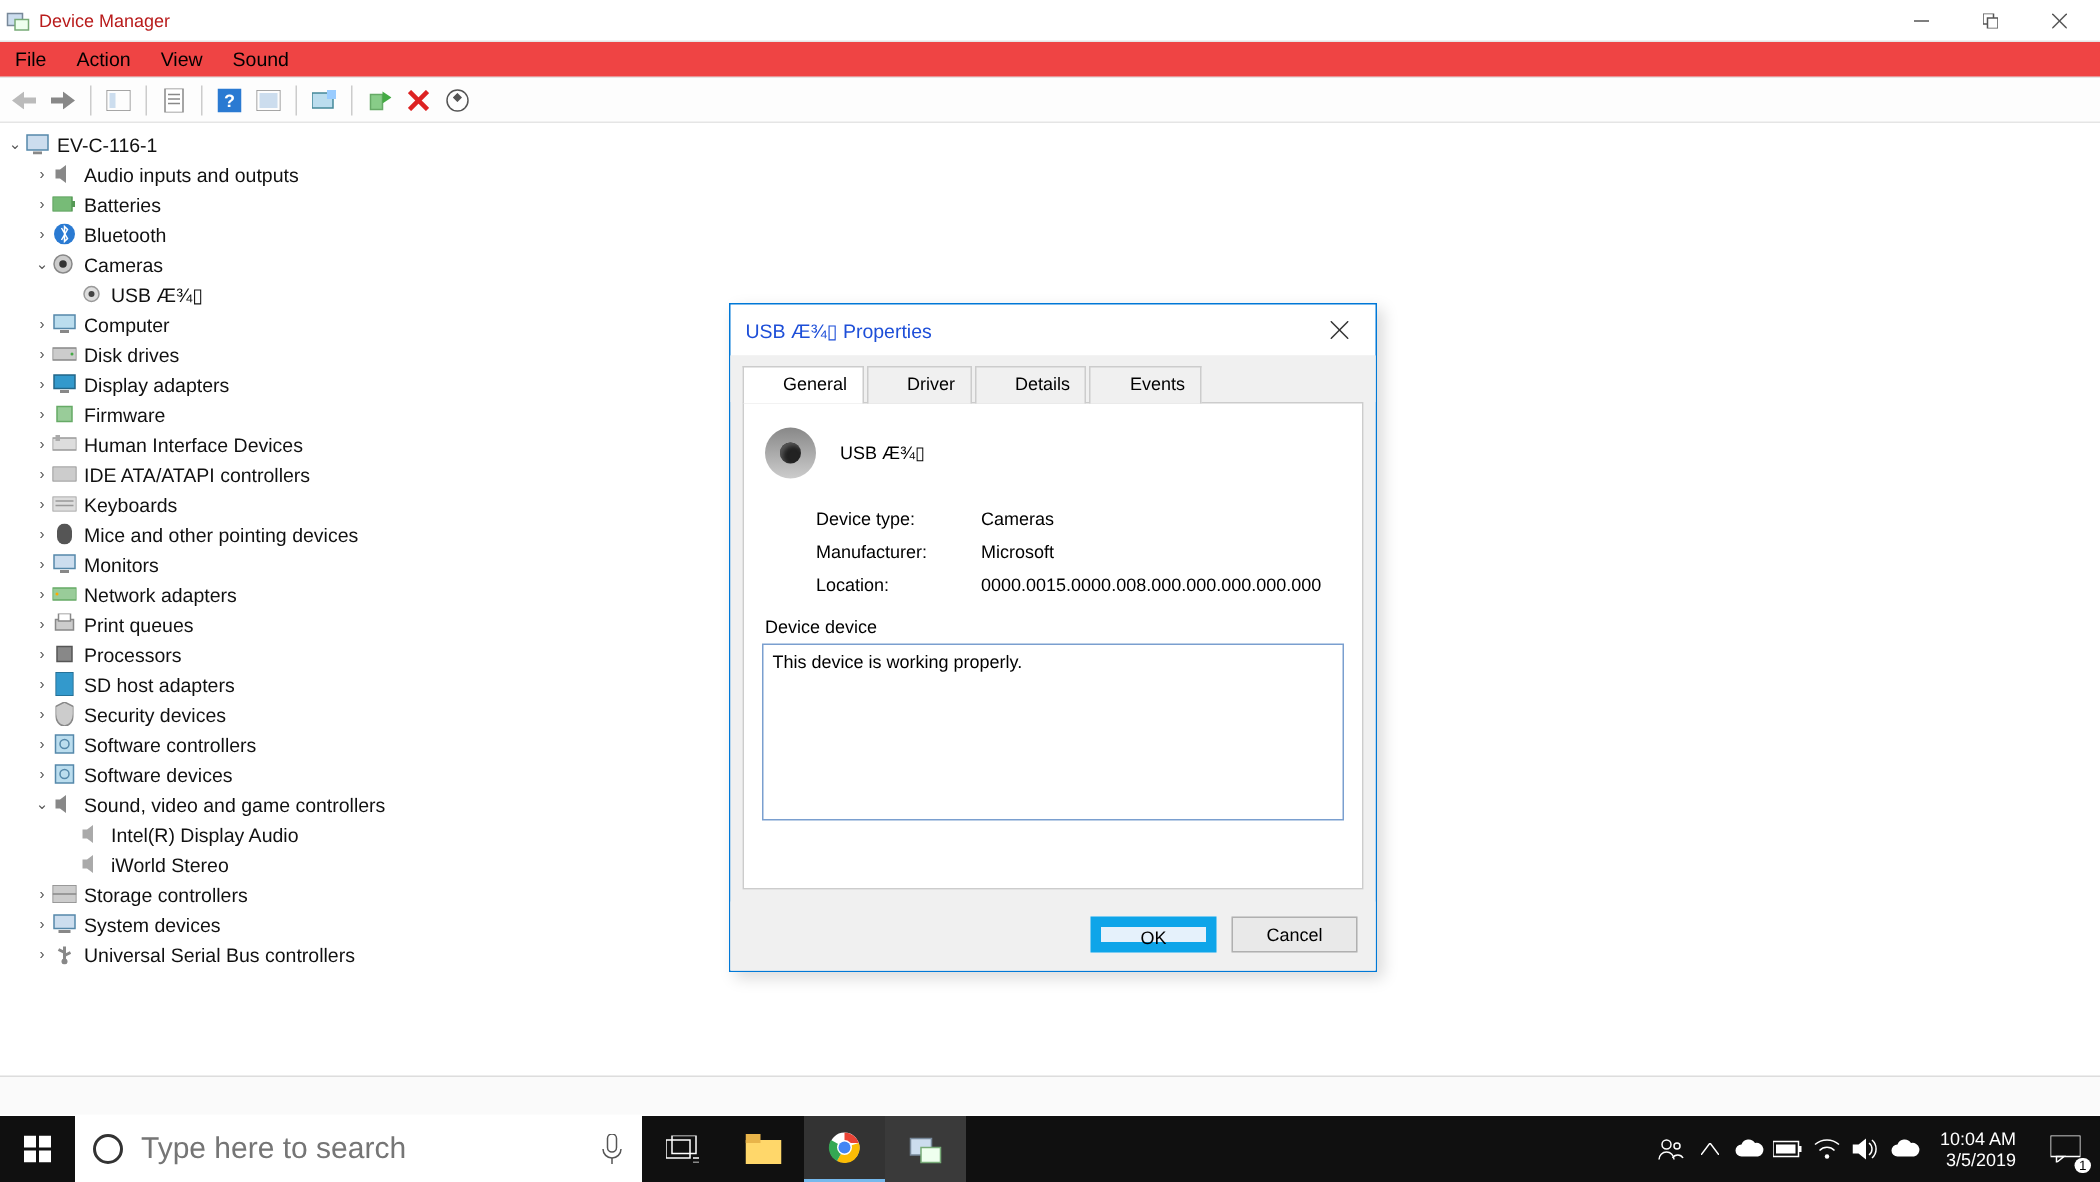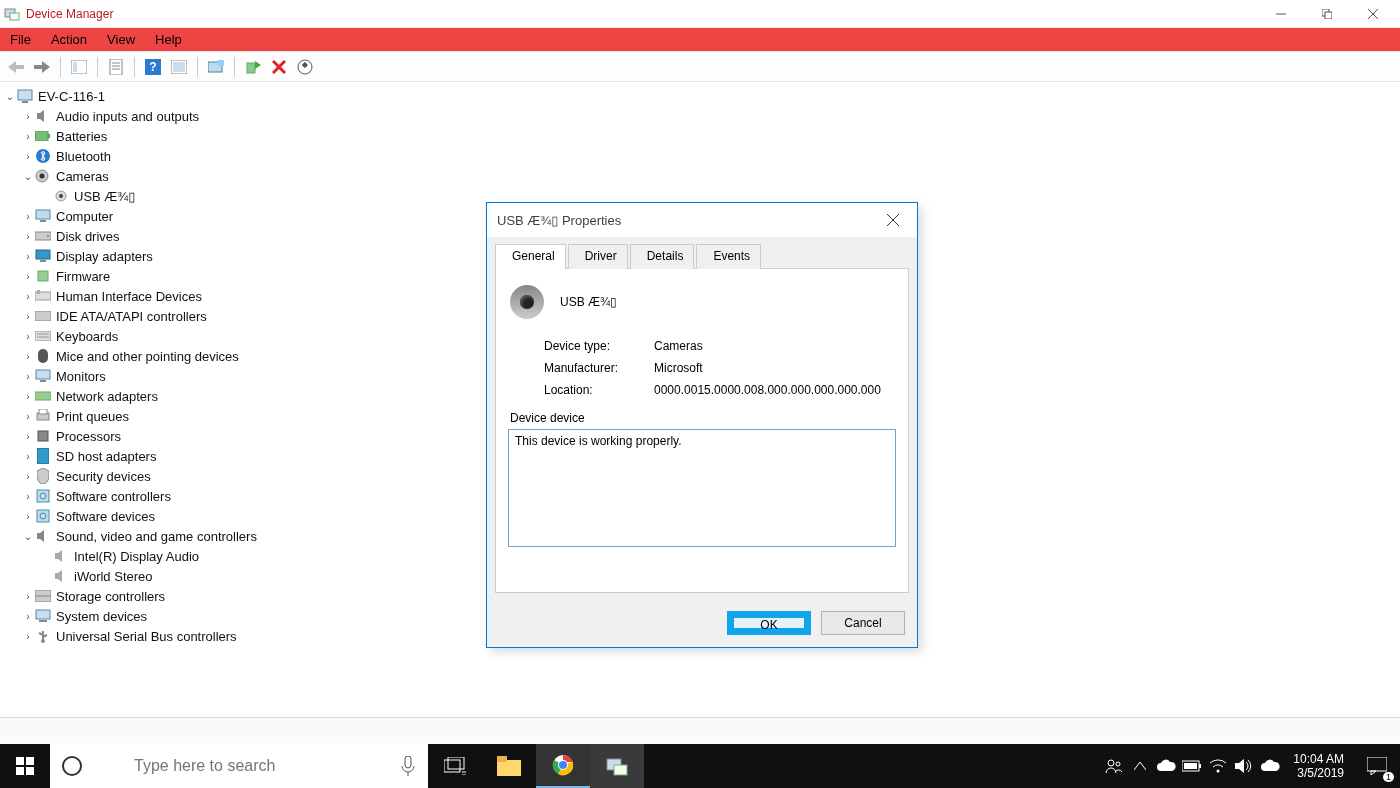--- a/index.html
+++ b/index.html
@@ -20,42 +20,42 @@
 .toolbar .btn { width: 24px; height: 24px; display:flex; align-items:center; justify-content:center; border:1px solid transparent; }
 
 .tree { padding: 4px 0 4px 4px; font-size: 13px; color: #111; user-select: none; }
 .tree .row { display:flex; align-items:center; height:20px; }
 .tree .twisty { width:12px; text-align:center; color:#555; font-size:10px; }
 .tree .spacer { display:inline-block; }
 .tree .nodeicon { width:18px; height:16px; display:flex; align-items:center; justify-content:center; margin-right:4px;}
 .tree .label {}
 
 .dialog { position:absolute; left:486px; top:120px; width:432px; background:#fff; border:1px solid #0078d7; box-shadow:4px 4px 10px rgba(0,0,0,.15); }
-.dialog .dtitle { height:34px; display:flex; align-items:center; padding:0 10px; font-size:13px; color:#404040; }
+.dialog .dtitle { height:34px; display:flex; align-items:center; padding:0 10px; font-size:13px; color:#1d4ed8; }
 .dialog .dtitle .close { margin-left:auto; width:28px; height:28px; display:flex; align-items:center; justify-content:center; }
 .dialog .dbody { background:#f0f0f0; padding:0; }
 .tabbar { display:flex; padding:6px 8px 0 8px; background:#f0f0f0; }
-.tab { font-size:12px; padding:4px 10px 6px 16px; background:#f0f0f0; border:1px solid #ccc; border-bottom:none; margin-right:2px; position:relative; top:1px; }
+.tab { font-size:12px; padding:4px 10px 6px 26px; background:#f0f0f0; border:1px solid #ccc; border-bottom:none; margin-right:2px; position:relative; top:1px; }
 .tab.active { background:#fff; }
 .tabcontent { background:#fff; border:1px solid #ccc; margin:0 8px 8px 8px; padding:12px; font-size:12px; }
 .devheader { display:flex; align-items:center; gap:16px; padding:4px 2px 16px 2px; }
 .camicon { width:34px; height:34px; border-radius:50%; background:linear-gradient(#888,#ccc); display:flex; align-items:center; justify-content:center; position:relative; }
 .camicon::after{ content:""; width:14px;height:14px;border-radius:50%; background:#222; box-shadow:inset 2px 2px 3px #555;}
 .propgrid { display:grid; grid-template-columns: 110px auto; row-gap:8px; margin:4px 2px 14px 36px; }
 .statuslabel { font-size:12px; margin:0 2px 4px 2px; }
 .statusbox { width:100%; height:118px; border:1px solid #7a9fcf; background:#fff; padding:4px 6px; font-size:12px; resize:none; overflow:auto; }
 .dbuttons { display:flex; justify-content:flex-end; gap:10px; padding:10px 12px 12px; background:#f0f0f0; }
 .dbuttons button { width:84px; height:24px; font-size:12px; background:#e9e9e9; border:1px solid #b0b0b0; }
 .dbuttons button.primary { border:7px solid #0ea5e9; background:#e5f1fb;}
 
 .taskbar { position:absolute; left:0; right:0; bottom:0; height:44px; background:#101010; display:flex; align-items:center; color:#fff; }
 .taskbar .start { width:50px; height:44px; display:flex; align-items:center; justify-content:center; }
 .searchbox { height:44px; width:378px; background:#fff; display:flex; align-items:center; color:#555; }
 .searchbox .sicon { width:44px; display:flex; justify-content:center; }
-.searchbox input { border:none; outline:none; font-size:16px; flex:1; color:#a21caf;margin-left:40px; }
+.searchbox input { border:none; outline:none; font-size:20px; flex:1; color:#a21caf; }
 .taskbar .ticon { width:54px; height:44px; display:flex; align-items:center; justify-content:center; }
 .taskbar .ticon.active { background:#333; border-bottom:2px solid #76b9ed;}
 .systray { margin-left:auto; display:flex; align-items:center; height:44px; }
 .systray .sico { width:26px; height:44px; display:flex; align-items:center; justify-content:center; font-size:13px; color:#fff;}
 .clock { font-size:12px; line-height:14px; text-align:right; padding:0 10px; }
 .notif { width:46px; height:44px; display:flex; align-items:center; justify-content:center; position:relative;}
 .notif .badge { position:absolute; right:6px; bottom:6px; background:#fff; color:#000; font-size:9px; border-radius:8px; padding:0 3px;}
 
 .content { position:relative; height: calc(788px - 28px - 24px - 30px - 44px); overflow:auto; }
 .thinline { position:absolute; left:0; right:0; bottom:45px; height:26px; background:#fafafa; border-top:1px solid #ddd;}
@@ -89,21 +89,21 @@
           <line x1="10" y1="0" x2="0" y2="10" stroke="#555"></line>
         </svg>
       </div>
   </div>
 </div>
 
 <div class="menubar">
   <div class="item">File</div>
   <div class="item">Action</div>
   <div class="item">View</div>
-  <div class="item">Help</div>
+  <div class="item">Sound</div>
 </div>
 
 <div class="toolbar">
   <div class="btn">
       <svg width="16" height="12" viewBox="0 0 16 12">
         <polygon points="8,0 8,4 16,4 16,8 8,8 8,12 0,6" fill="#bbb"></polygon>
       </svg>
     </div>
   <div class="btn">
       <svg width="16" height="12" viewBox="0 0 16 12">

